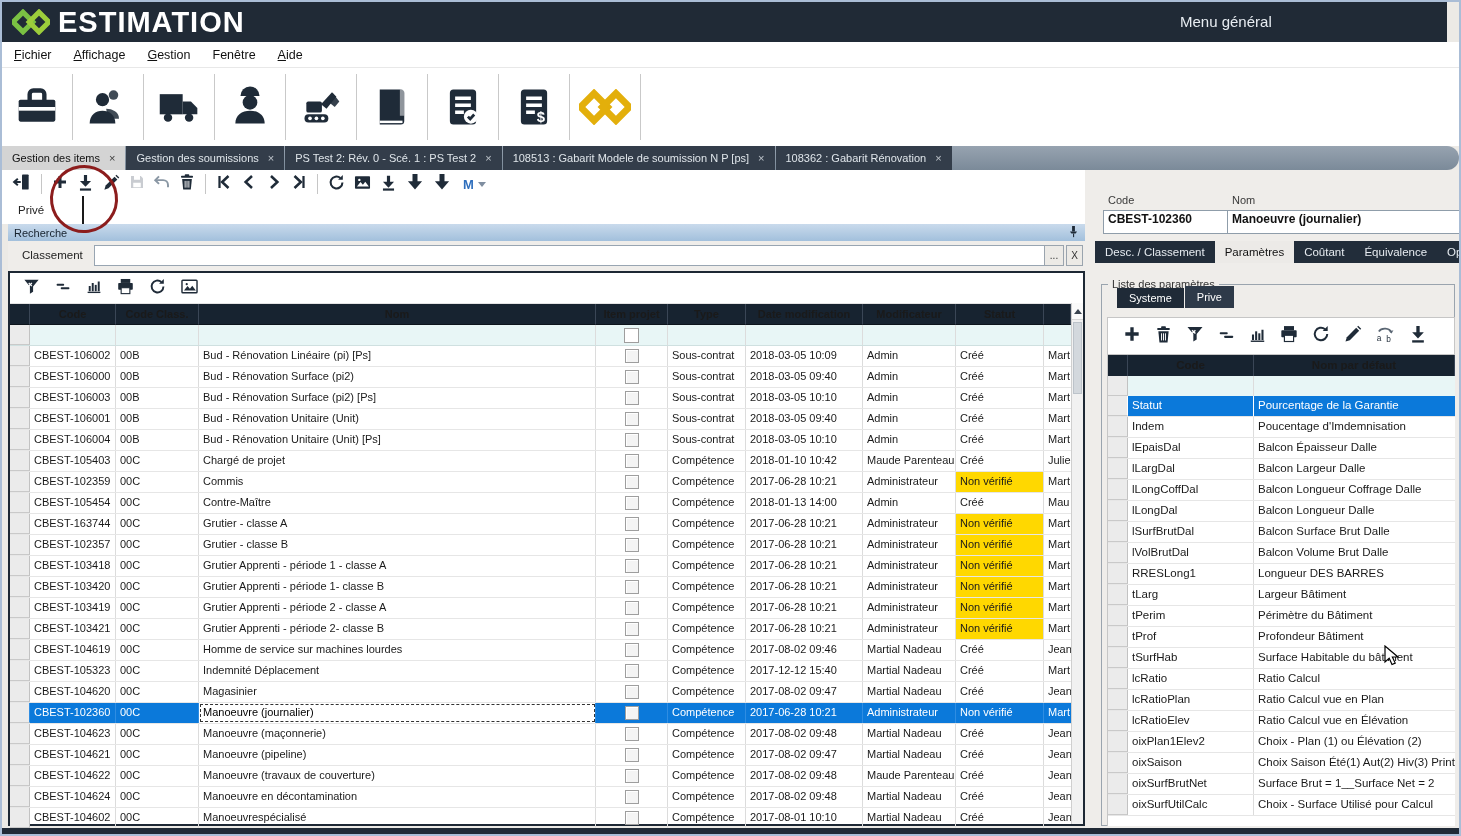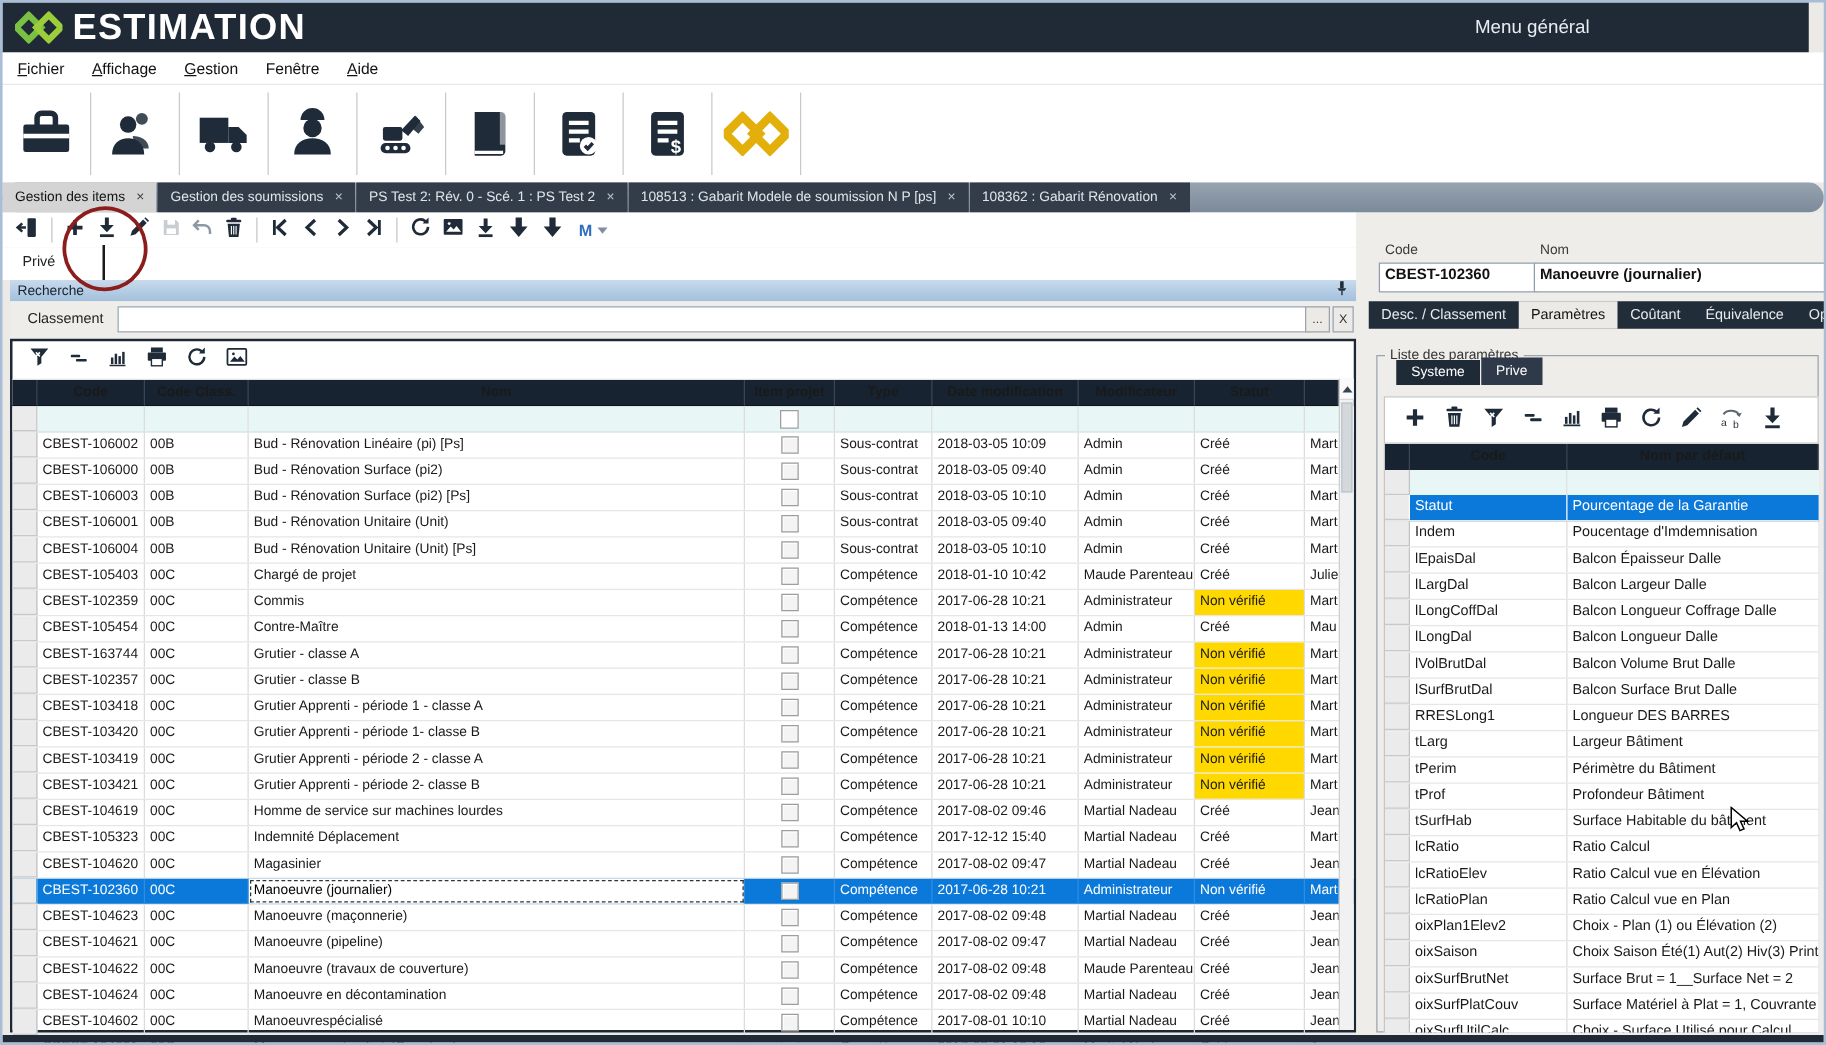--- a/index.html
+++ b/index.html
@@ -855,30 +855,30 @@
           <span class="pc p-code">lLongCoffDal</span>
           <span class="pc p-nom">Balcon Longueur Coffrage Dalle</span>
         </div>
         <div class="prow">
           <span class="pc p-rowhdr"></span>
           <span class="pc p-code">lLongDal</span>
           <span class="pc p-nom">Balcon Longueur Dalle</span>
         </div>
         <div class="prow">
           <span class="pc p-rowhdr"></span>
+          <span class="pc p-code">lSurfBrutDal</span>
+          <span class="pc p-nom">Balcon Surface Brut Dalle</span>
+        </div>
+        <div class="prow">
+          <span class="pc p-rowhdr"></span>
           <span class="pc p-code">lVolBrutDal</span>
           <span class="pc p-nom">Balcon Volume Brut Dalle</span>
         </div>
         <div class="prow">
           <span class="pc p-rowhdr"></span>
-          <span class="pc p-code">lSurfBrutDal</span>
-          <span class="pc p-nom">Balcon Surface Brut Dalle</span>
-        </div>
-        <div class="prow">
-          <span class="pc p-rowhdr"></span>
           <span class="pc p-code">RRESLong1</span>
           <span class="pc p-nom">Longueur DES BARRES</span>
         </div>
         <div class="prow">
           <span class="pc p-rowhdr"></span>
           <span class="pc p-code">tLarg</span>
           <span class="pc p-nom">Largeur Bâtiment</span>
         </div>
         <div class="prow">
           <span class="pc p-rowhdr"></span>
@@ -895,47 +895,42 @@
           <span class="pc p-code">tSurfHab</span>
           <span class="pc p-nom">Surface Habitable du bâtiment</span>
         </div>
         <div class="prow">
           <span class="pc p-rowhdr"></span>
           <span class="pc p-code">lcRatio</span>
           <span class="pc p-nom">Ratio Calcul</span>
         </div>
         <div class="prow">
           <span class="pc p-rowhdr"></span>
+          <span class="pc p-code">lcRatioPlan</span>
+          <span class="pc p-nom">Ratio Calcul vue en Plan</span>
+        </div>
+        <div class="prow">
+          <span class="pc p-rowhdr"></span>
           <span class="pc p-code">lcRatioElev</span>
           <span class="pc p-nom">Ratio Calcul vue en Élévation</span>
         </div>
         <div class="prow">
           <span class="pc p-rowhdr"></span>
-          <span class="pc p-code">lcRatioPlan</span>
-          <span class="pc p-nom">Ratio Calcul vue en Plan</span>
-        </div>
-        <div class="prow">
-          <span class="pc p-rowhdr"></span>
           <span class="pc p-code">oixPlan1Elev2</span>
           <span class="pc p-nom">Choix - Plan (1) ou Élévation (2)</span>
         </div>
         <div class="prow">
           <span class="pc p-rowhdr"></span>
           <span class="pc p-code">oixSaison</span>
           <span class="pc p-nom">Choix Saison Été(1) Aut(2) Hiv(3) Print</span>
         </div>
         <div class="prow">
           <span class="pc p-rowhdr"></span>
           <span class="pc p-code">oixSurfBrutNet</span>
           <span class="pc p-nom">Surface Brut = 1__Surface Net = 2</span>
-        </div>
-        <div class="prow">
-          <span class="pc p-rowhdr"></span>
-          <span class="pc p-code">oixSurfPlatCouv</span>
-          <span class="pc p-nom">Surface Matériel à Plat = 1, Couvrante</span>
         </div>
         <div class="prow">
           <span class="pc p-rowhdr"></span>
           <span class="pc p-code">oixSurfUtilCalc</span>
           <span class="pc p-nom">Choix - Surface Utilisé pour Calcul</span>
         </div>
       </div>
   </div>
 
   <div class="bottomstrip"></div>

